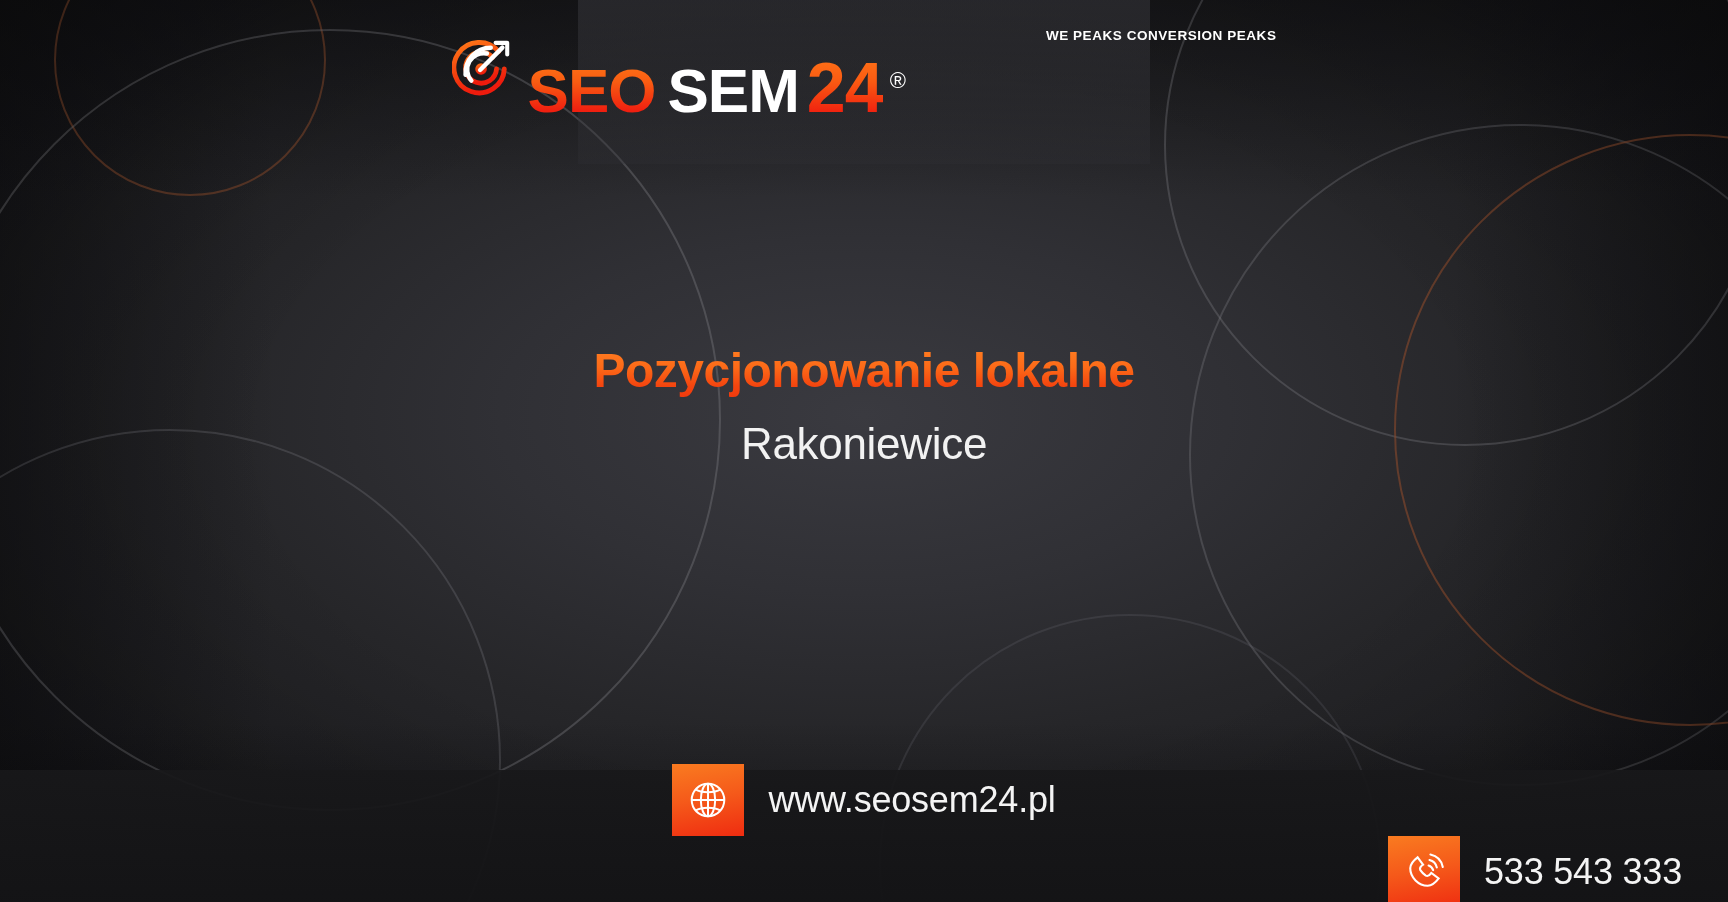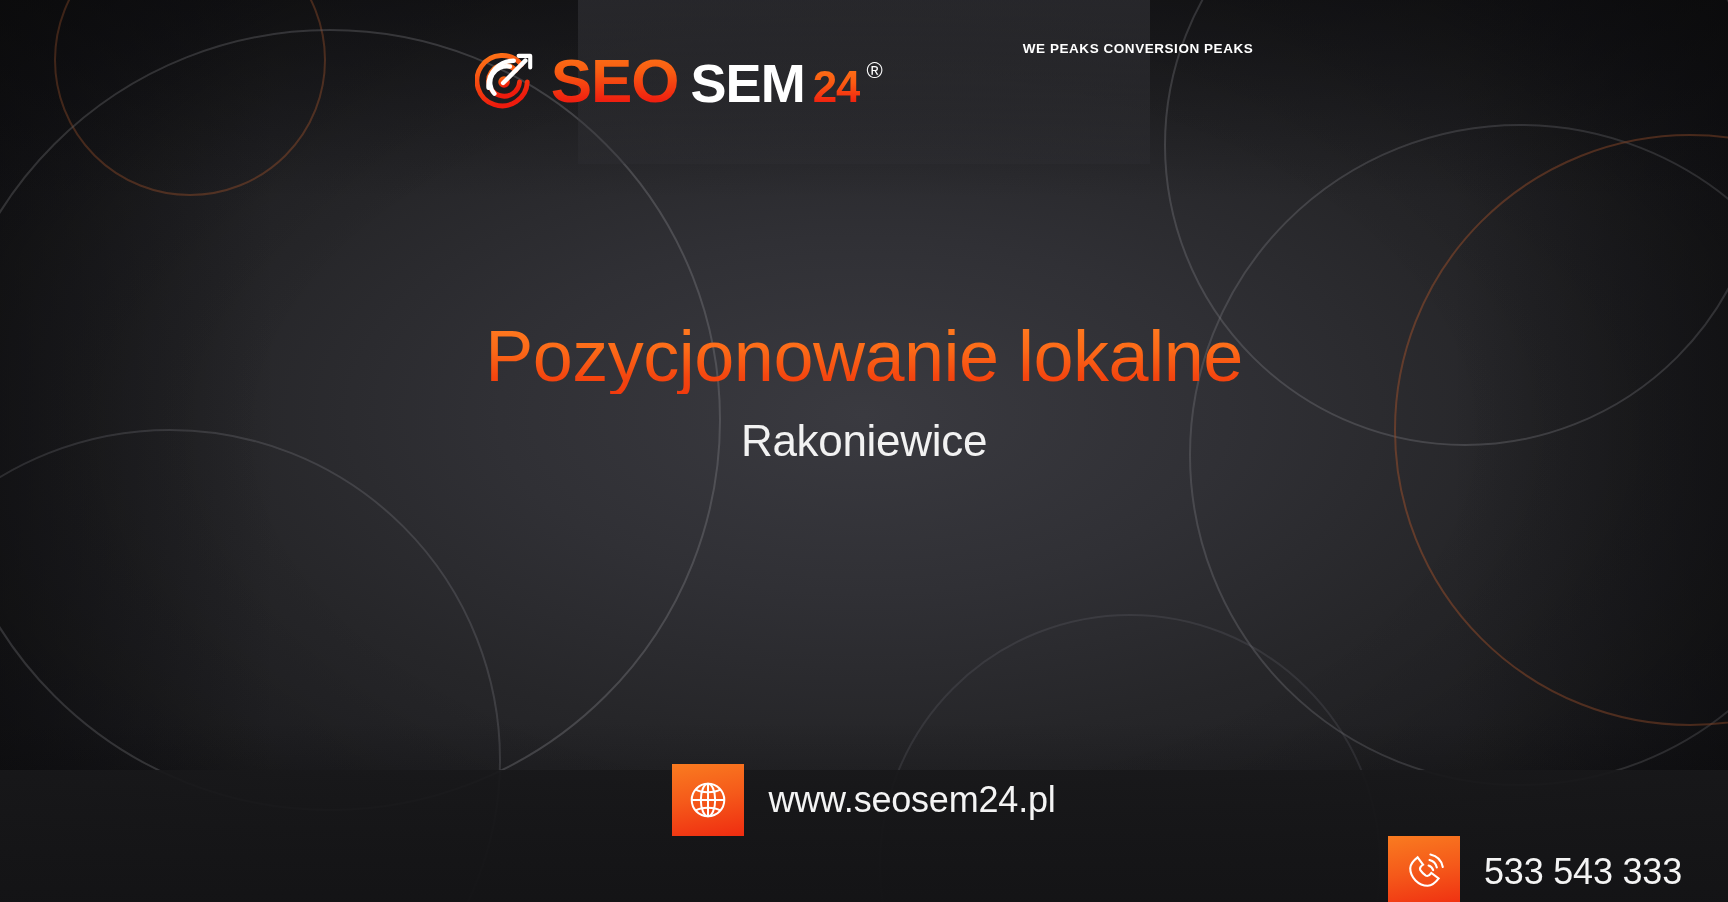--- a/index.html
+++ b/index.html
@@ -64,28 +64,28 @@
   .logo-seo {
     font-size:62px;
     font-weight:bold;
     letter-spacing:-1px;
     background:linear-gradient(180deg,#ff7a18 0%,#f85c12 38%,#f02010 78%,#ee1b0d 100%);
     -webkit-background-clip:text;
     background-clip:text;
     color:transparent;
   }
   .logo-sem {
-    font-size:54px;
+    font-size:62px;
     font-weight:bold;
     color:#ffffff;
     letter-spacing:-1px;
     margin-left:12px;
   }
   .logo-24 {
-    font-size:44px;
+    font-size:70px;
     font-weight:bold;
     letter-spacing:-1px;
     margin-left:8px;
     background:linear-gradient(180deg,#ff7a18 0%,#fa5a12 42%,#f0200f 82%,#ee1b0d 100%);
     -webkit-background-clip:text;
     background-clip:text;
     color:transparent;
     margin-top:16px;
   }
   .logo-reg {
@@ -106,29 +106,30 @@
   }
 
   
   .headline-wrap {
     position:absolute;
     left:0; right:0;
     top:318px;
     text-align:center;
   }
   .headline {
-    font-size:72px;
-    font-weight:normal;
+    font-size:48px;
+    font-weight:bold;
     line-height:1.06;
     letter-spacing:-0.5px;
     background:linear-gradient(180deg,#ff7f22 0%,#fc6a18 42%,#f4450f 78%,#f03a0d 100%);
     -webkit-background-clip:text;
     background-clip:text;
     color:transparent;
     padding:0 60px;
+    margin-top:28px;
   }
   .subheadline {
     margin-top:22px;
     font-size:44px;
     font-weight:normal;
     color:#f2f2f2;
     letter-spacing:-0.3px;
   }
 
   

